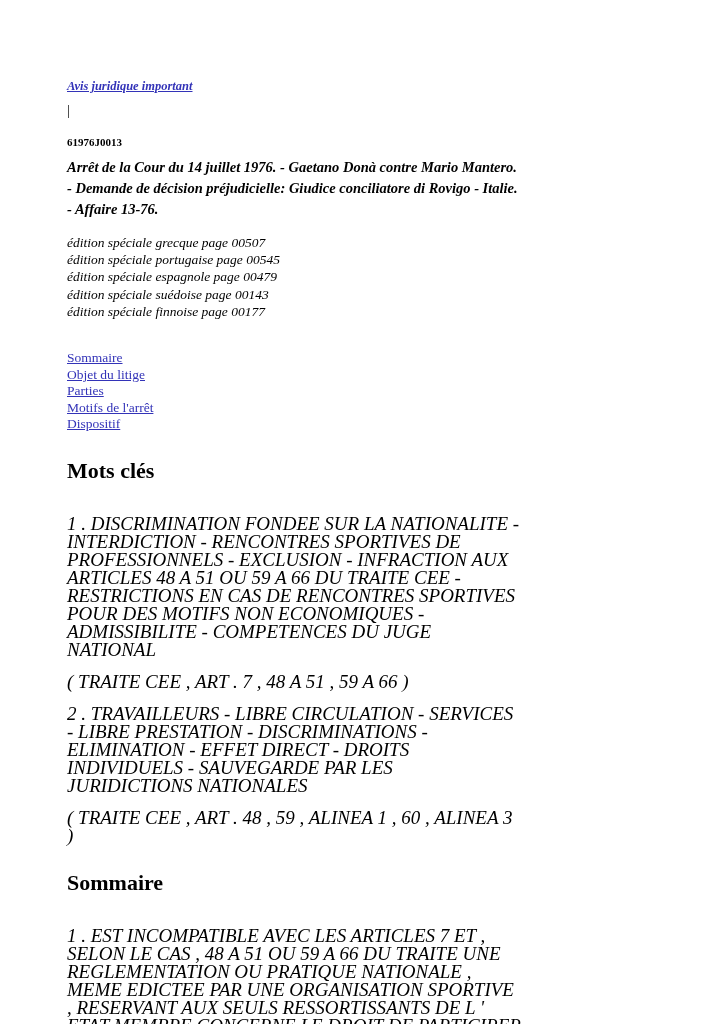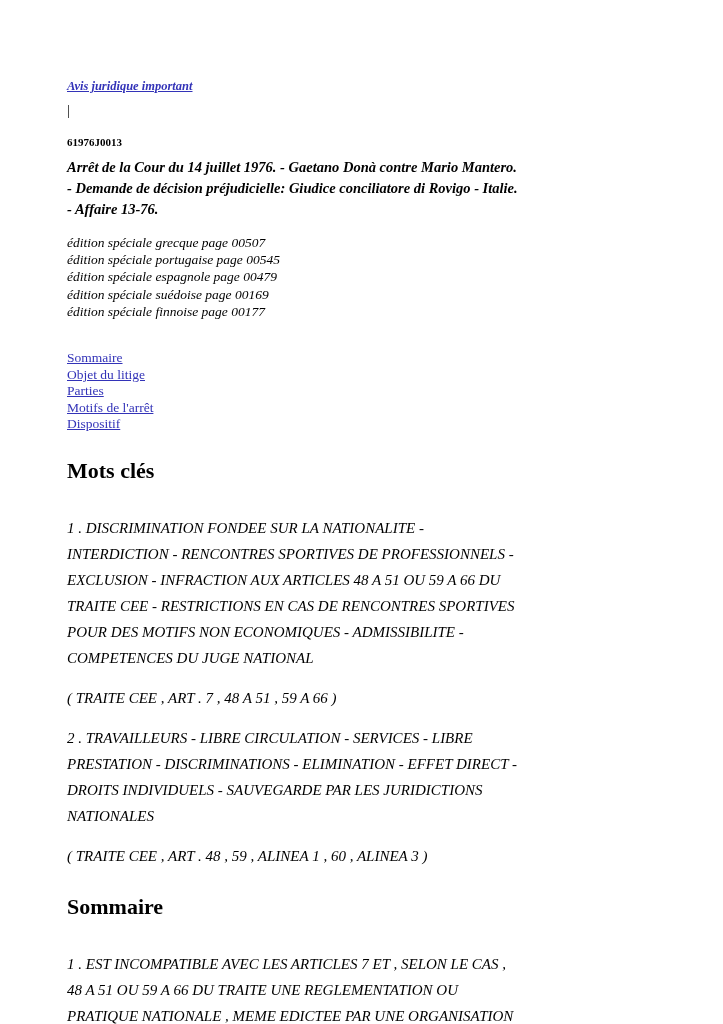--- a/index.html
+++ b/index.html
@@ -69,22 +69,22 @@
   .section-heading {
     margin: 26px 0 0 0;
     font-size: 22px;
     font-weight: bold;
     line-height: 24px;
   }
   .body-para {
     margin: 0;
     padding-top: 14px;
     font-style: italic;
-    font-size: 15px;
-    line-height: 26px;
+    font-size: 19px;
+    line-height: 18px;
     max-width: 592px;
   }
   .body-para.first {
     padding-top: 32px;
   }
 </style>
 </head>
 <body>
 
 <div class="page">
@@ -94,21 +94,21 @@
   <div class="pipe">|</div>
 
   <p class="celex">61976J0013</p>
 
   <p class="doc-title">Arrêt de la Cour du 14 juillet 1976. - Gaetano Donà contre Mario Mantero. - Demande de décision préjudicielle: Giudice conciliatore di Rovigo - Italie. - Affaire 13-76.</p>
 
   <div class="reports">
     <div>édition spéciale grecque page 00507</div>
     <div>édition spéciale portugaise page 00545</div>
     <div>édition spéciale espagnole page 00479</div>
-    <div>édition spéciale suédoise page 00169</div>
+    <div>édition spéciale suédoise page 00143</div>
     <div>édition spéciale finnoise page 00177</div>
   </div>
 
   <div class="nav-block">
     <div class="nav-line"><a href="#">Sommaire</a></div>
     <div class="nav-line"><a href="#">Objet du litige</a></div>
     <div class="nav-line"><a href="#">Parties</a></div>
     <div class="nav-line"><a href="#">Motifs de l'arrêt</a></div>
     <div class="nav-line"><a href="#">Dispositif</a></div>
   </div>

